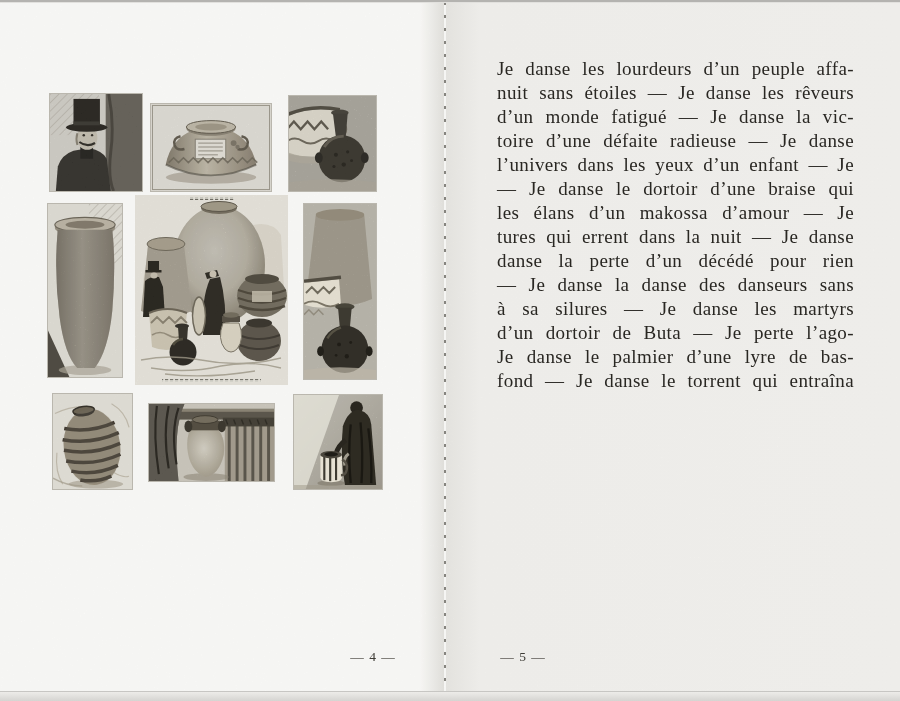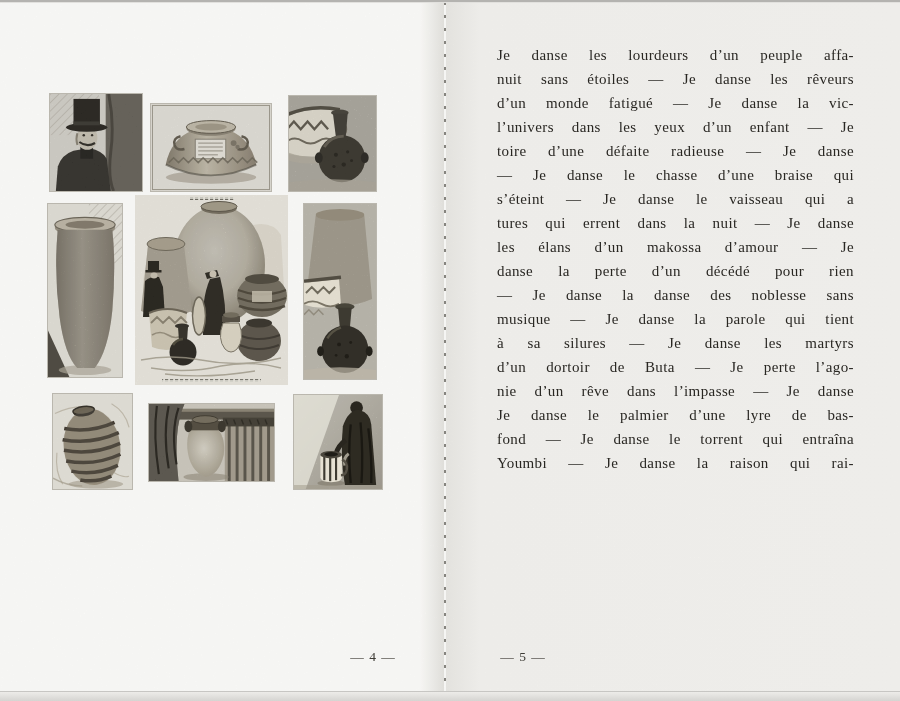--- a/index.html
+++ b/index.html
@@ -16,22 +16,22 @@
     background:repeating-linear-gradient(180deg, rgba(116,114,108,.85) 0 3px, rgba(116,114,108,0) 3px 13px);}
   .fold-shade-left{position:absolute;left:420px;top:0;width:24px;height:701px;
     background:linear-gradient(90deg, rgba(210,208,202,0) 0, rgba(210,208,202,.55) 100%);}
   .edge-top{position:absolute;top:0;left:0;width:900px;height:2px;background:#b4b3b0;box-shadow:0 1px 0 #e2e1de;}
   .edge-bottom{position:absolute;bottom:0;left:0;width:900px;height:9px;
     background:linear-gradient(180deg,#edece9,#d5d4d1);border-top:1px solid #c7c6c3;}
   .cell{position:absolute;margin:0;box-sizing:border-box;overflow:hidden;
     border:1px solid rgba(128,124,114,.45);background:#f0eee8;}
   .cell.noborder{border:none;background:transparent;}
   .cell svg{display:block;width:100%;height:100%;}
-  .poem{position:absolute;left:51px;top:43px;width:357px;
-    color:#262420;font-size:15px;line-height:24px;letter-spacing:0.4px;}
+  .poem{position:absolute;left:51px;top:57px;width:357px;
+    color:#262420;font-size:19px;line-height:24px;letter-spacing:0.4px;}
   .poem-line{text-align:justify;text-align-last:justify;}
   .folio{position:absolute;top:649px;width:70px;text-align:center;
     font-size:13.5px;color:#3b3933;letter-spacing:1px;}
   .folio-left{left:338px;}
   .folio-right{left:42px;}
   .mottle{position:absolute;left:0;top:0;width:900px;height:701px;pointer-events:none;}
 </style>
 </head>
 <body>
 
@@ -346,35 +346,31 @@
     </figure>
 
     <div class="folio folio-left">— 4 —</div>
   </div>
 
   <div class="page page-right">
     <div class="poem">
         <div class="poem-line">Je danse les lourdeurs d’un peuple affa-</div>
         <div class="poem-line">nuit sans étoiles — Je danse les rêveurs</div>
         <div class="poem-line">d’un monde fatigué — Je danse la vic-</div>
+        <div class="poem-line">toire d’une défaite radieuse — Je danse</div>
         <div class="poem-line">l’univers dans les yeux d’un enfant — Je</div>
-        <div class="poem-line">toire d’une défaite radieuse — Je danse</div>
-        <div class="poem-line">— Je danse le chasse d’une braise qui</div>
-        <div class="poem-line">s’éteint — Je danse le vaisseau qui a</div>
+        <div class="poem-line">— Je danse le dortoir d’une braise qui</div>
+        <div class="poem-line">les élans d’un makossa d’amour — Je</div>
         <div class="poem-line">tures qui errent dans la nuit — Je danse</div>
-        <div class="poem-line">les élans d’un makossa d’amour — Je</div>
         <div class="poem-line">danse la perte d’un décédé pour rien</div>
-        <div class="poem-line">— Je danse la danse des noblesse sans</div>
-        <div class="poem-line">musique — Je danse la parole qui tient</div>
+        <div class="poem-line">— Je danse la danse des danseurs sans</div>
         <div class="poem-line">à sa silures — Je danse les martyrs</div>
         <div class="poem-line">d’un dortoir de Buta — Je perte l’ago-</div>
-        <div class="poem-line">nie d’un rêve dans l’impasse — Je danse</div>
         <div class="poem-line">Je danse le palmier d’une lyre de bas-</div>
         <div class="poem-line">fond — Je danse le torrent qui entraîna</div>
-        <div class="poem-line">Youmbi — Je danse la raison qui rai-</div>
       </div>
     <div class="folio folio-right">— 5 —</div>
   </div>
 
   <div class="fold-shade-left"></div>
   <div class="fold"></div>
 
   <svg class="mottle" viewBox="0 0 900 701">
     <rect width="900" height="701" fill="#000" filter="url(#grain)" opacity="0.04"></rect>
   </svg>

